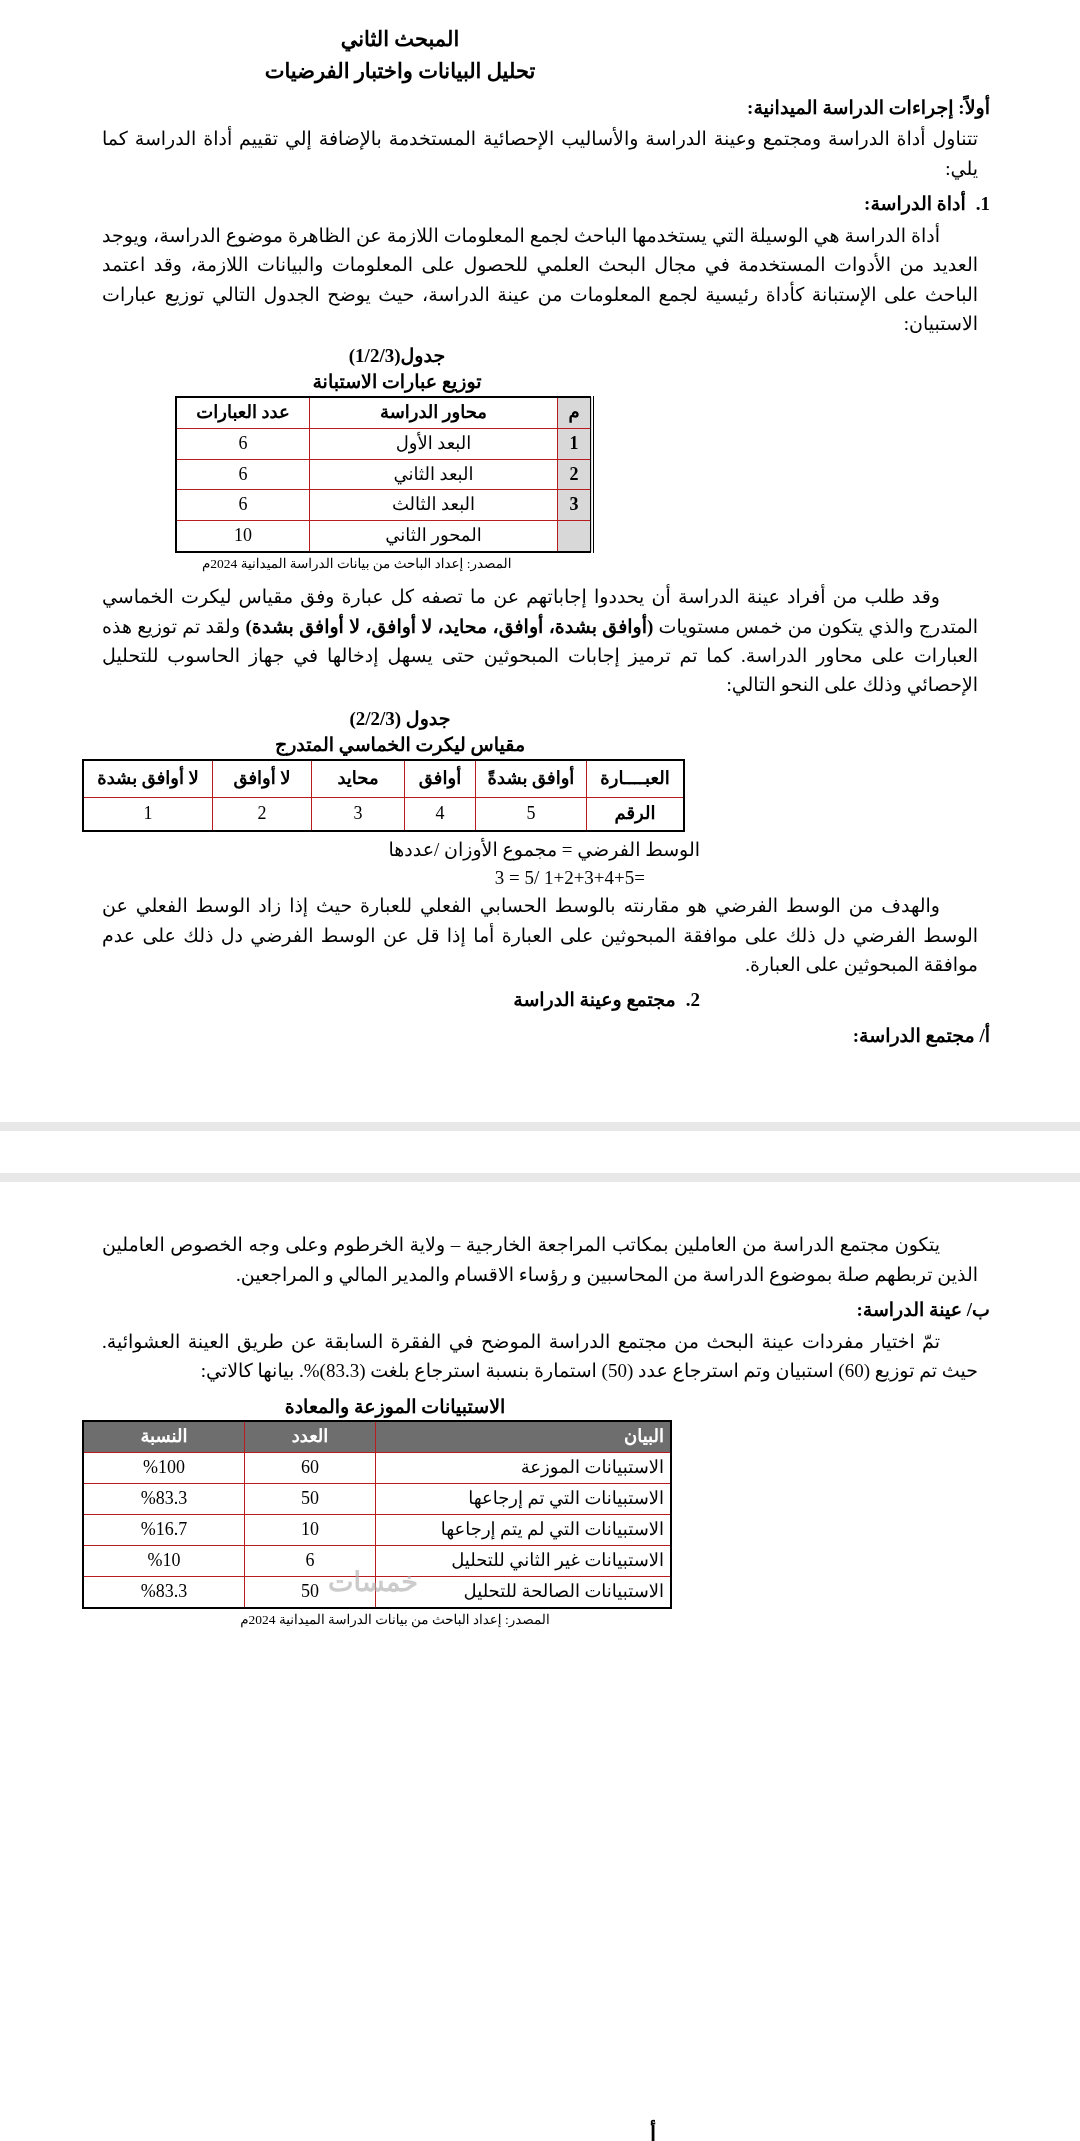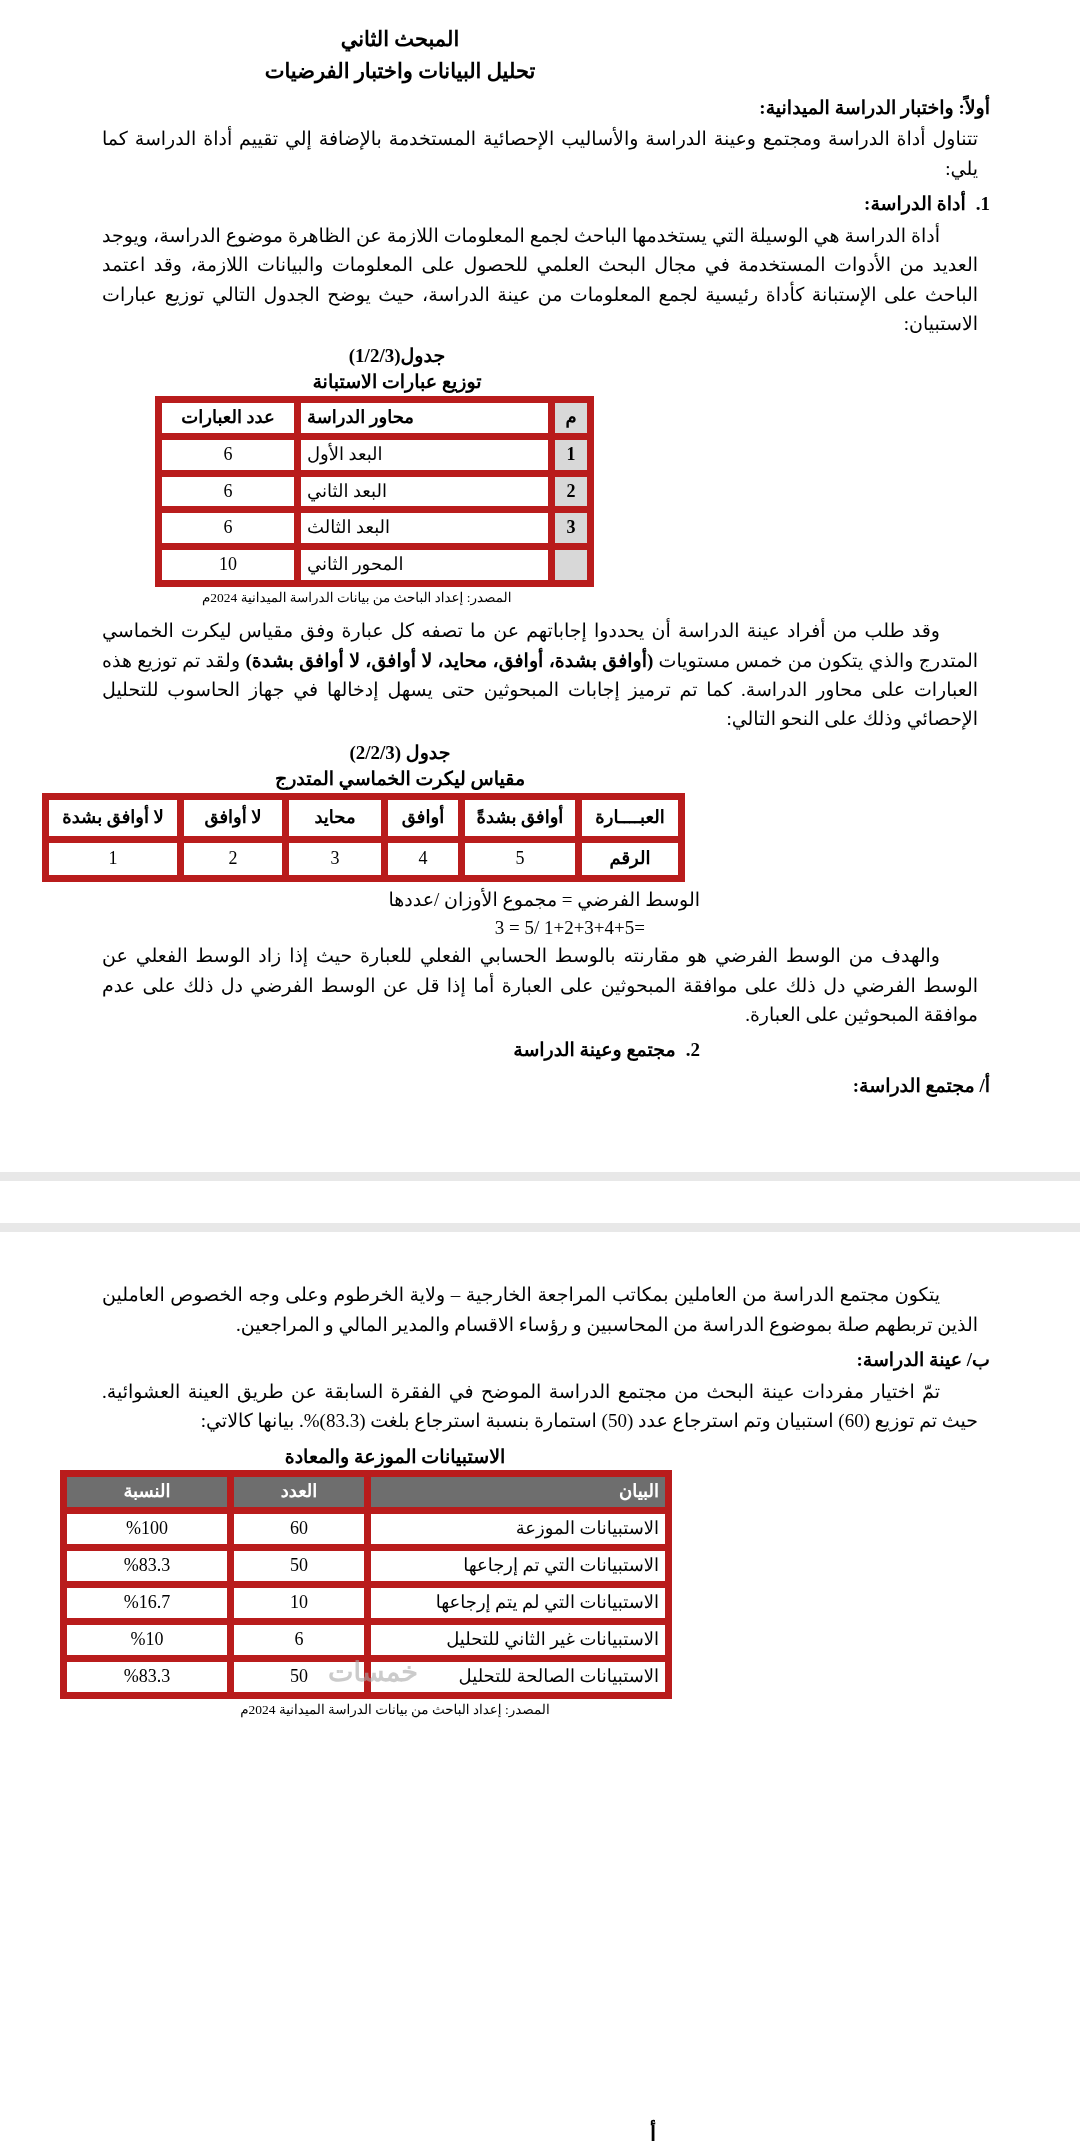--- a/index.html
+++ b/index.html
@@ -13,30 +13,30 @@
   .center620{width:620px;margin-right:280px;text-align:center;}
   .doc-title{font-weight:bold;font-size:21px;line-height:1.5;}
   .heading{font-weight:bold;margin:6px 0 2px;}
   .para{margin:0 12px 4px;}
   .indent{text-indent:38px;}
   .hnum{margin-left:10px;}
   .sec2{margin-right:290px;margin-top:6px;}
 
   
   table{border-collapse:collapse;background:#fff;}
-  td,th{border:7px solid #b91c1c;font-size:18px;padding:1px 6px;vertical-align:middle;}
+  td,th{border:1px solid #b91c1c;font-size:18px;padding:1px 6px;vertical-align:middle;}
   .tbl-cap{text-align:center;font-weight:bold;font-size:19px;line-height:1.4;}
   .src{font-size:13.5px;line-height:1.4;margin-top:2px;}
 
   .t1wrap{width:394px;margin-right:396px;margin-top:4px;margin-bottom:8px;}
   .t1{width:100%;border:2px solid #000;border-right:4px double #000;table-layout:fixed;}
   .t1 th{font-weight:bold;text-align:center;height:28px;}
   .t1 td{height:26px;}
   .t1 .numcol{background:var(--num-col-bg,#d8d8d8);font-weight:bold;text-align:center;width:28px;padding:1px 2px;}
-  .t1 .axis{text-align:left;width:235px;}
+  .t1 .axis{text-align:center;width:235px;}
   .t1 .count{text-align:center;width:120px;}
   .t1wrap .src{text-align:left;padding-left:2px;}
 
   .t2wrap{width:570px;margin-right:305px;margin-top:6px;margin-bottom:4px;}
   .t2{width:100%;border:2px solid #000;table-layout:fixed;}
   .t2 th{font-weight:bold;text-align:center;height:30px;padding:3px 2px;}
   .t2 td{text-align:center;height:30px;}
   .t2 .c-stmt{width:92px;}
   .t2 .c-sa{width:106px;}
   .t2 .c-a{width:66px;}
@@ -73,21 +73,21 @@
 </head>
 <body>
 
 <div class="content">
 
   <div class="center620">
     <div class="doc-title">المبحث الثاني</div>
     <div class="doc-title">تحليل البيانات واختبار الفرضيات</div>
   </div>
 
-  <div class="heading">أولاً: واختبار الدراسة الميدانية:</div>
+  <div class="heading">أولاً: إجراءات الدراسة الميدانية:</div>
 
   <p class="para">تتناول أداة الدراسة ومجتمع وعينة الدراسة والأساليب الإحصائية المستخدمة بالإضافة إلي تقييم أداة الدراسة كما يلي:</p>
 
   <div class="heading">
     <span class="hnum">1.</span><span>أداة الدراسة:</span>
   </div>
 
   <p class="para indent">أداة الدراسة هي الوسيلة التي يستخدمها الباحث لجمع المعلومات اللازمة عن الظاهرة موضوع الدراسة، ويوجد العديد من الأدوات المستخدمة في مجال البحث العلمي للحصول على المعلومات والبيانات اللازمة، وقد اعتمد الباحث على الإستبانة كأداة رئيسية لجمع المعلومات من عينة الدراسة، حيث يوضح الجدول التالي توزيع عبارات الاستبيان:</p>
 
   <div class="t1wrap">

